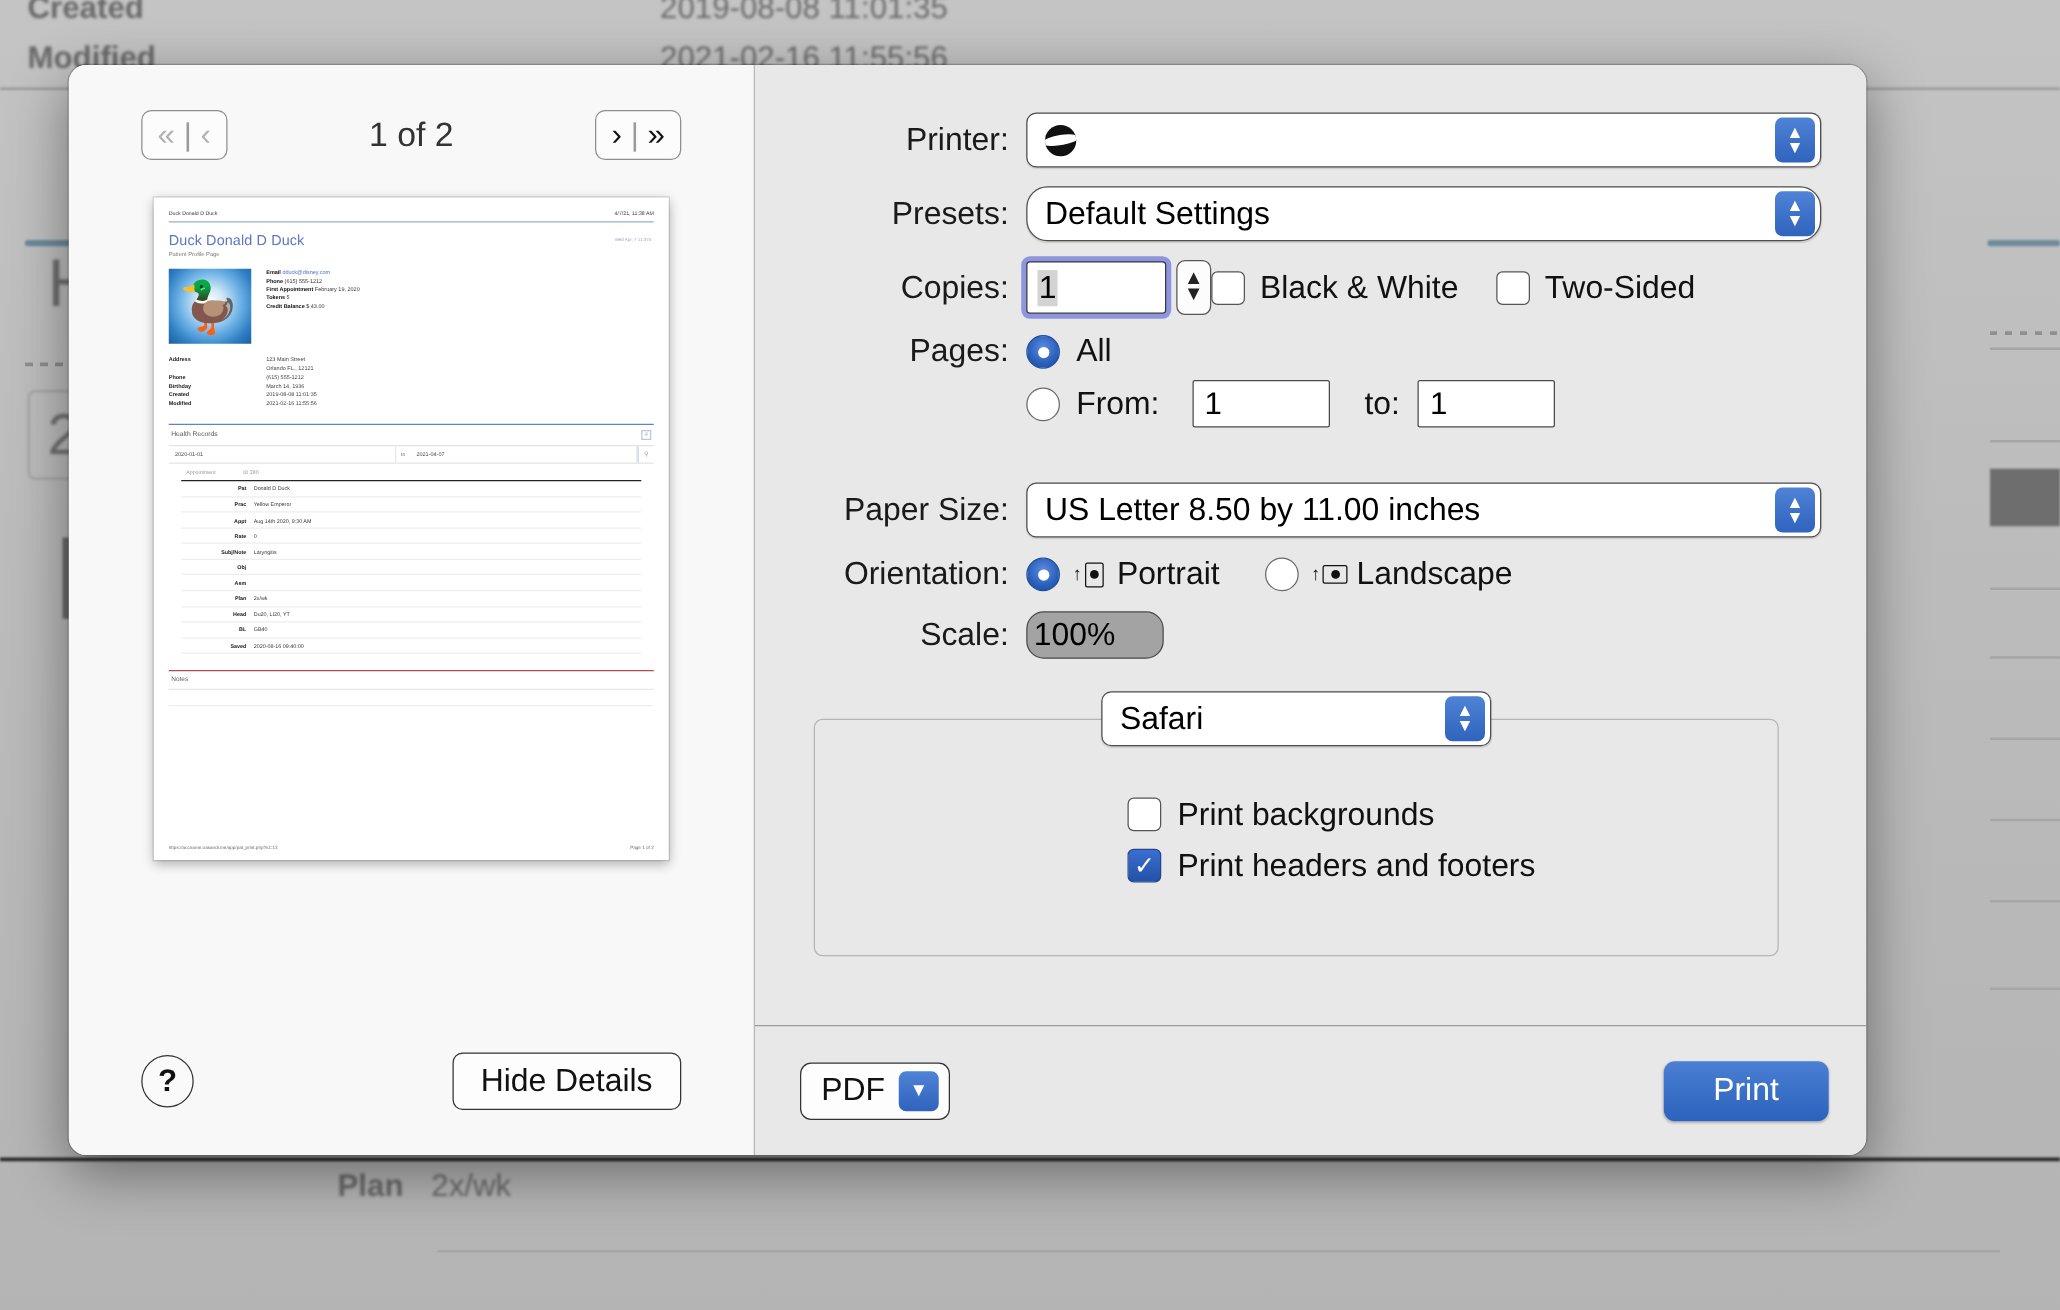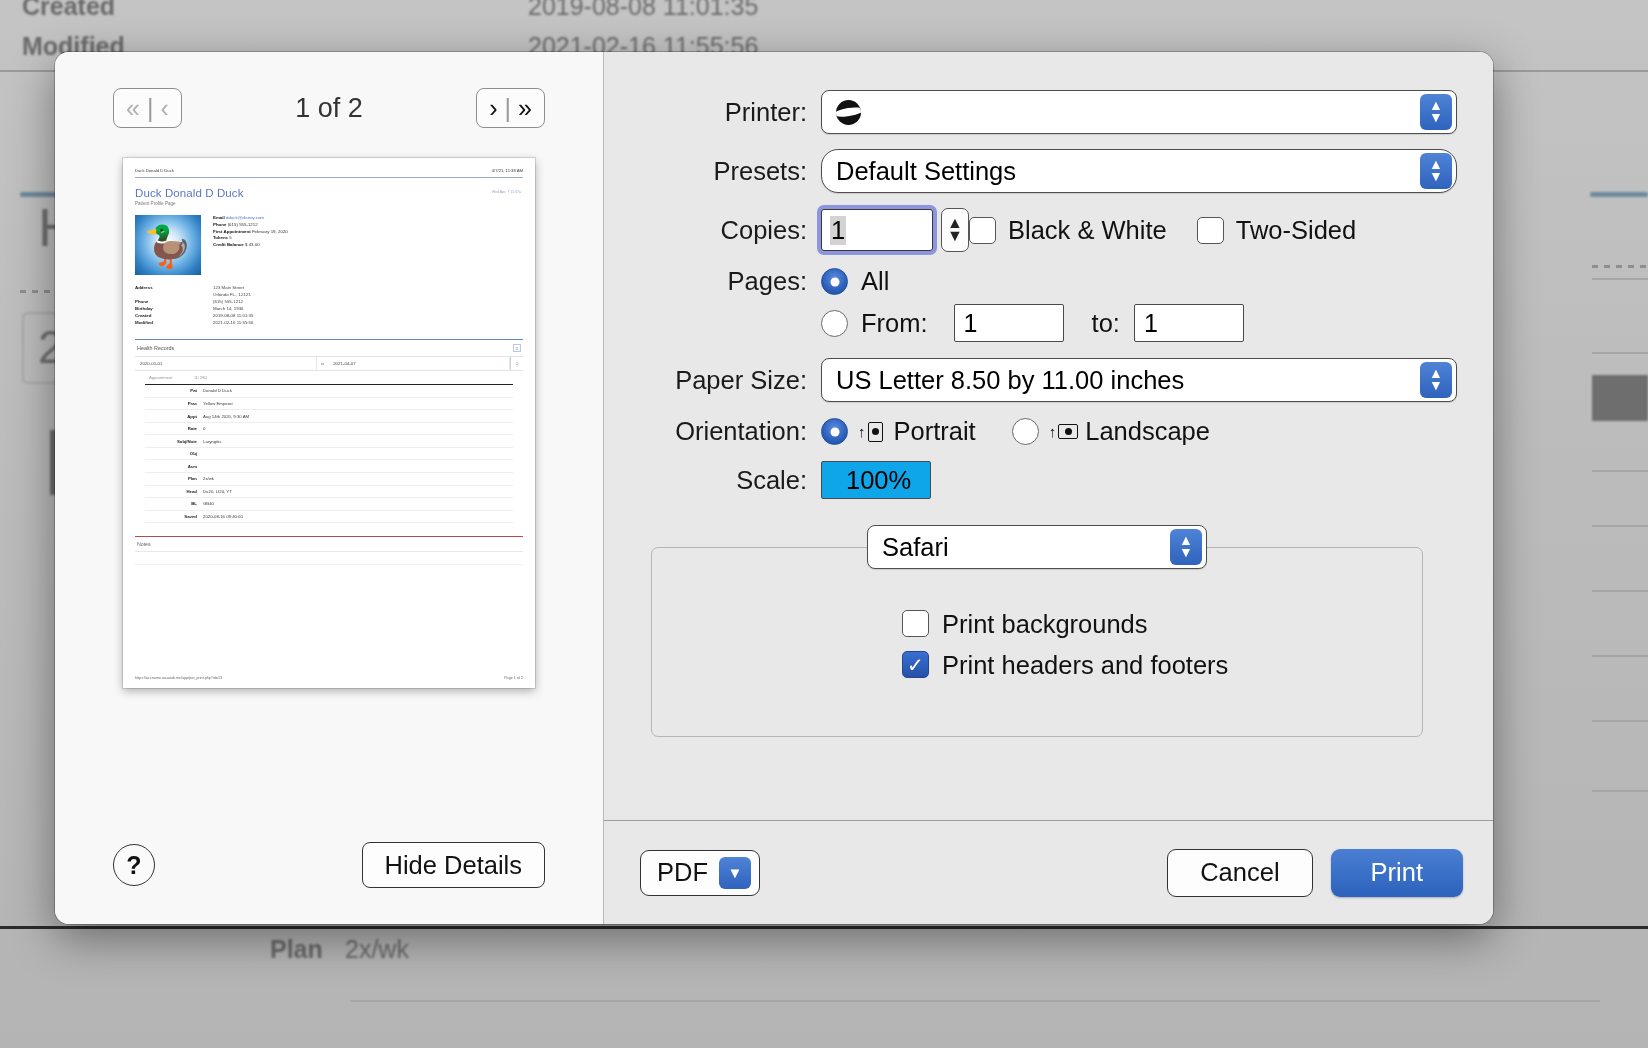--- a/index.html
+++ b/index.html
@@ -155,28 +155,28 @@
   .to-lbl { font-size: 25.5px; color: #111; margin: 0 14px 0 28px; }
 
   .orient-icon { display: inline-flex; align-items: center; margin-left: 10px; margin-right: 7px; }
   .oi-arrow { font-size: 15px; color: #111; margin-right: 2px; }
   .oi-page { border: 1.8px solid #111; border-radius: 2px; display: flex; align-items: center;
              justify-content: center; }
   .oi-page.port { width: 15px; height: 20px; }
   .oi-page.land { width: 20px; height: 15px; }
   .oi-page i { width: 7px; height: 7px; background: #111; border-radius: 50%; display: block; }
 
-  .scale-input { height: 38px; width: 110px; background: #0ea5e9; border: 1.6px solid #4a4a4a;
-                 border-radius: 2px; display: flex; align-items: center; padding-left: 24px; font-size: 25.5px; }
+  .scale-input { height: 38px; width: 110px; background: #a3a3a3; border: 1.6px solid #4a4a4a;
+                 border-radius: 14px; display: flex; align-items: center; padding-left: 5px; font-size: 25.5px; }
 
   
   #appGroup { position: relative; margin: 48px 34px 0 25px; }
   #appBox { border: 1.4px solid #b5b5b5; border-radius: 7px; padding: 62px 0 44px 0; }
   #appPopupHolder { position: absolute; top: -22px; left: 0; right: 0; display: flex; justify-content: center; }
-  #appPopup { width: 340px; }
+  #appPopup { width: 312px; }
   .app-cb-row { display: flex; align-items: flex-start; padding-left: 250px; margin-bottom: 12px; }
   .app-cb-lbl { font-size: 25.5px; color: #111; margin-left: 13px; }
 
   #footerBar { height: 104px; border-top: 1.4px solid #9d9d9d;
                display: flex; align-items: center; justify-content: space-between;
                padding: 0 30px 0 36px; }
   .pdf-btn { height: 46px; border: 1.7px solid #333; border-radius: 9px; background: #fdfdfd;
              display: flex; align-items: center; padding: 0 8px 0 16px; gap: 11px;
              font-size: 25.5px; color: #111; }
   .pdf-chev { width: 32px; height: 32px; border-radius: 6px;
@@ -409,21 +409,21 @@
         <div class="cb"></div>
         <div class="cb-lbl">Two-Sided</div>
       </div>
 
       <div class="row" style="margin-bottom:8px;">
         <div class="lbl">Pages:</div>
         <div class="radio on"></div>
         <div class="radio-lbl">All</div>
       </div>
 
-      <div class="row" style="margin-bottom:16px;">
+      <div class="row" style="margin-bottom:44px;">
         <div class="lbl"></div>
         <div class="radio"></div>
         <div class="radio-lbl" style="margin-right:26px;">From:</div>
         <div class="ti">
             <span>1</span>
           </div>
         <div class="to-lbl">to:</div>
         <div class="ti">
             <span>1</span>
           </div>
@@ -483,18 +483,17 @@
         </div>
       </div>
     </div>
 
     <div id="footerBar">
       <div class="pdf-btn">
         <span>PDF</span>
         <span class="pdf-chev">▼</span>
       </div>
       <div class="footer-right">
-        <div class="cancel-btn">Cancel</div>
         <div class="print-btn">Print</div>
       </div>
     </div>
   </div>
 </div>
 
 </body></html>

